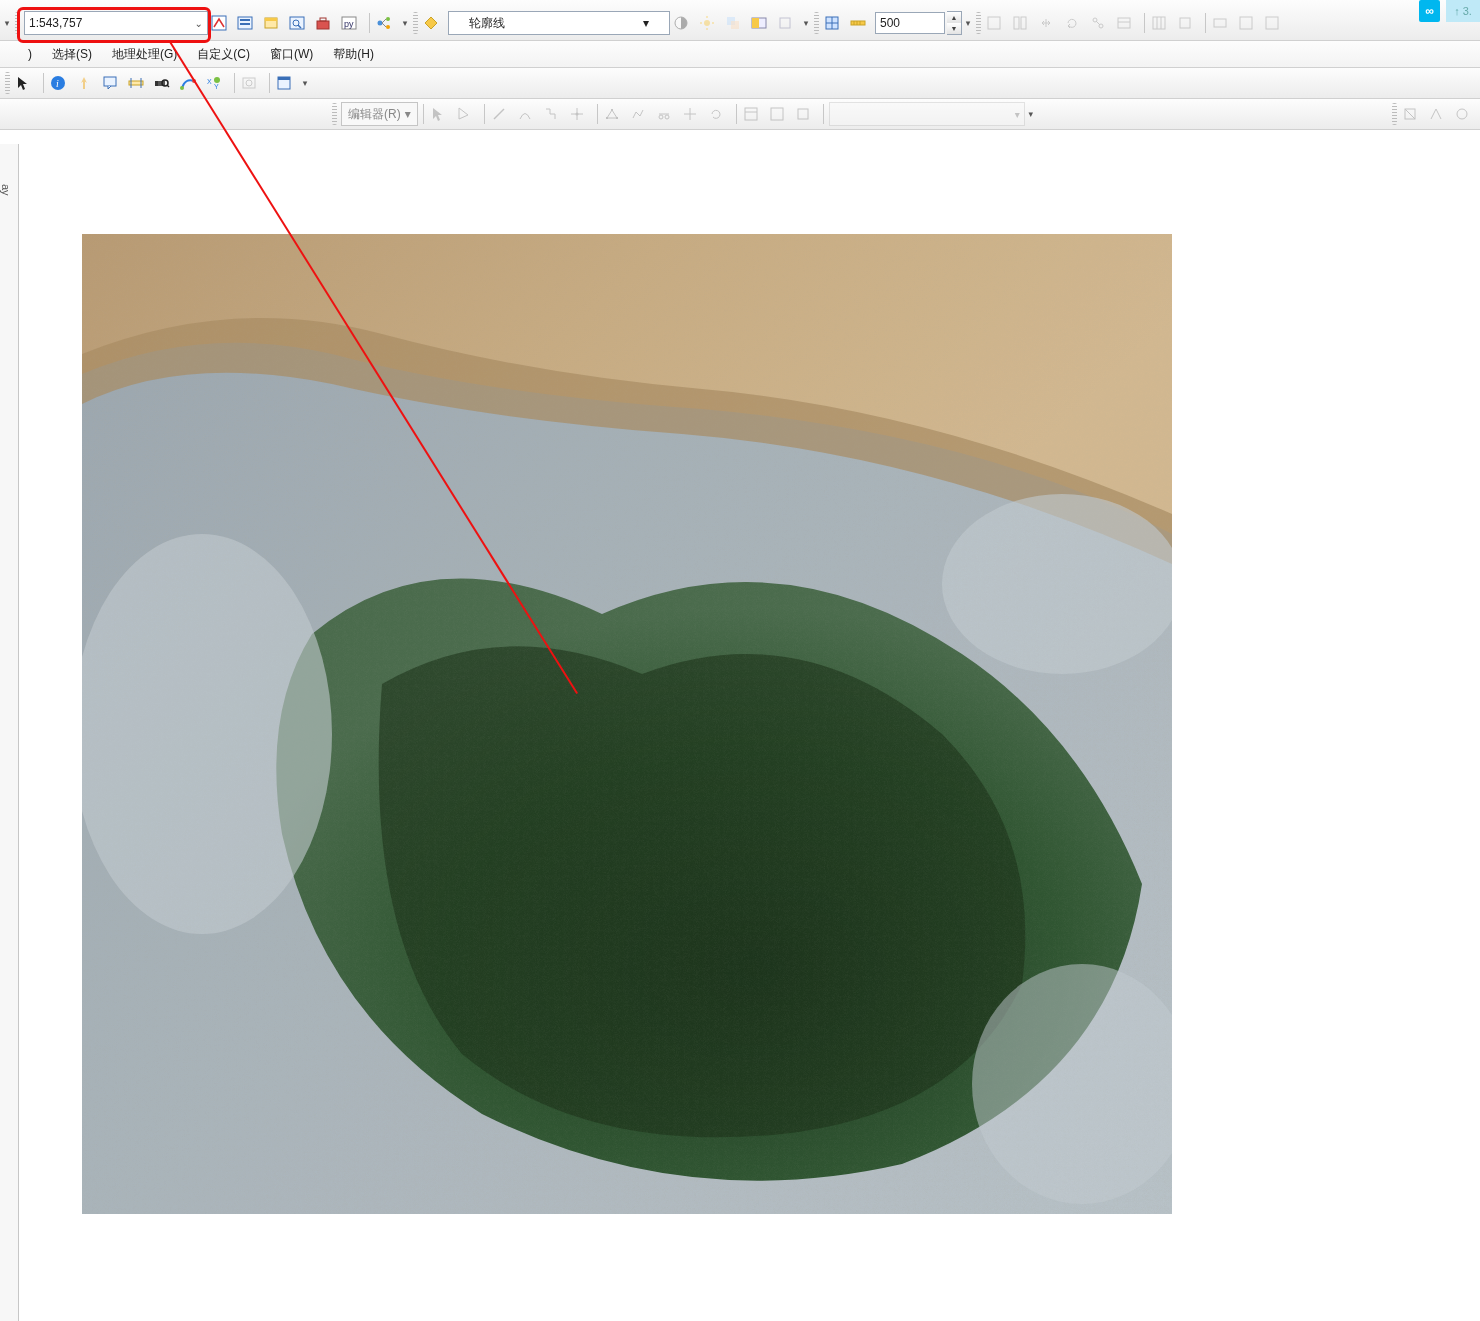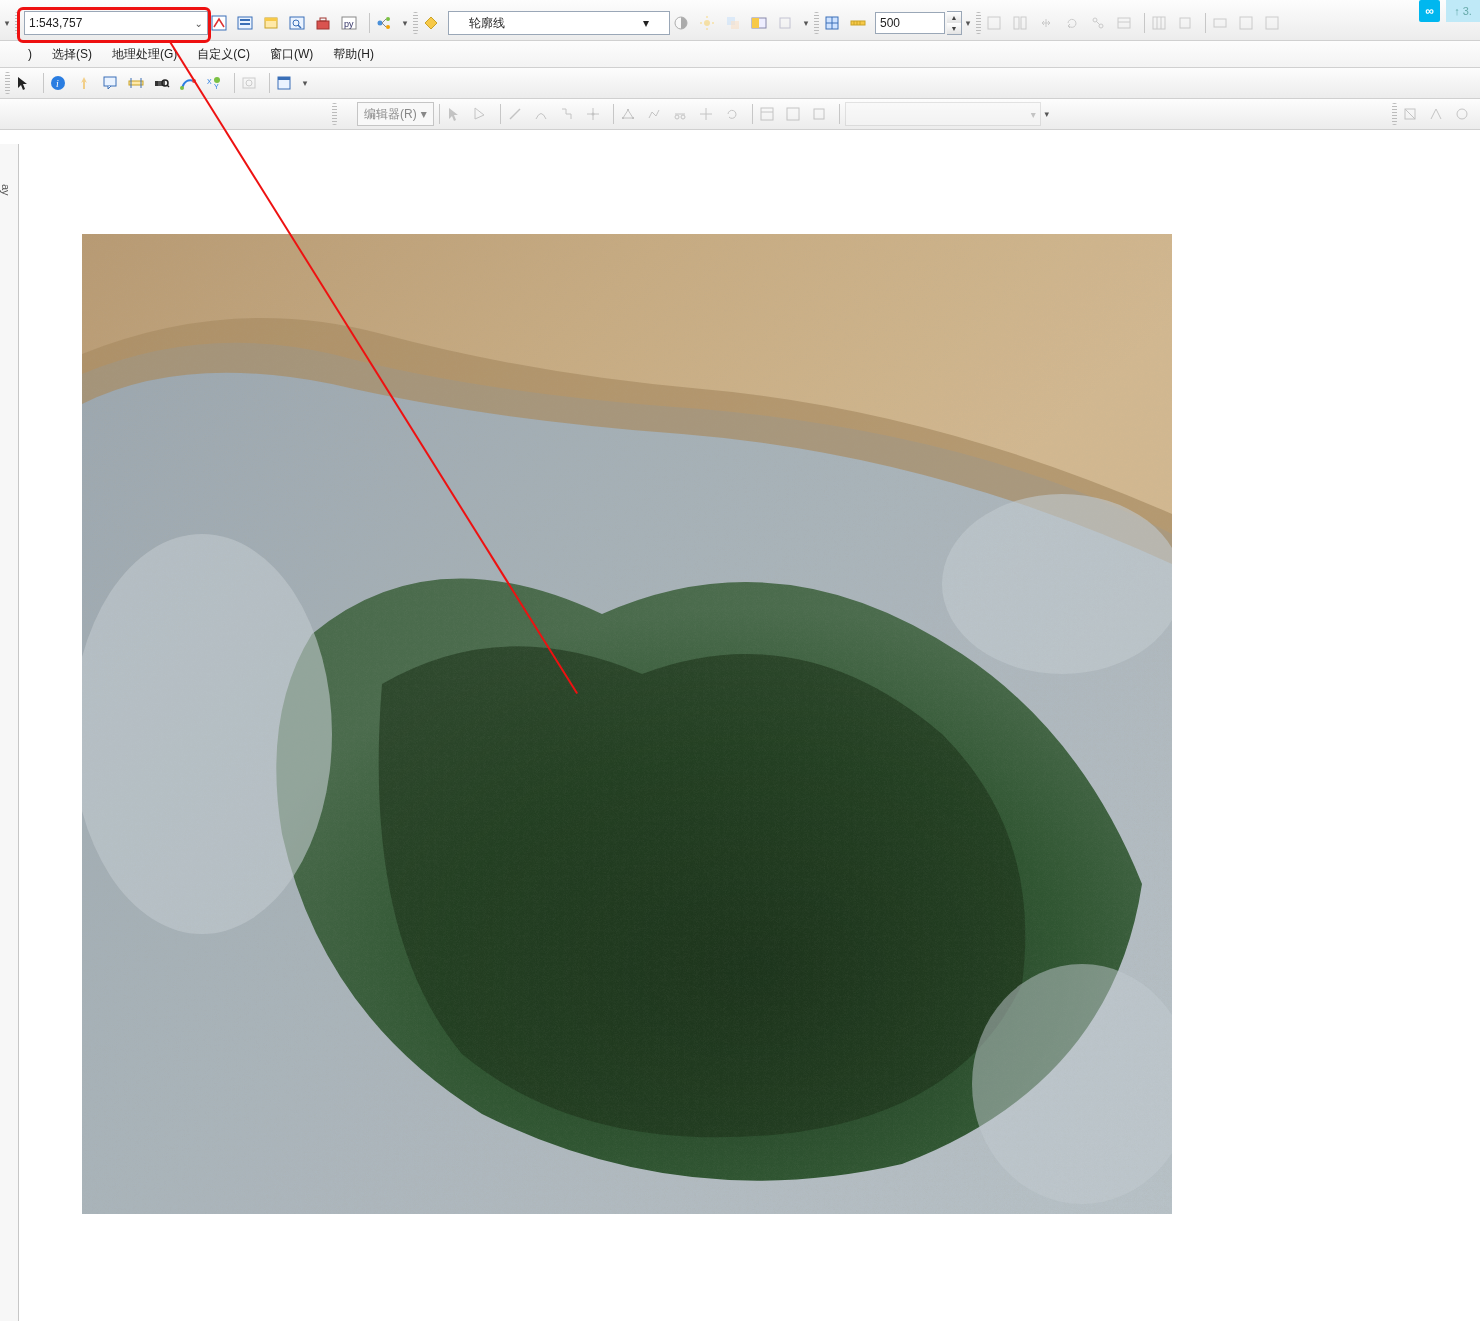--- a/index.html
+++ b/index.html
@@ -10,21 +10,21 @@
   .tb-sep{width:1px;height:20px;background:#c7c7c7;margin:0 3px;}
   .tb-drop{width:8px;height:22px;display:flex;align-items:center;justify-content:center;color:#555;font-size:9px;}
   .scale-combo{width:174px;height:22px;border:1px solid #9aa7b7;background:#fff;display:flex;align-items:center;padding:0 4px;justify-content:space-between;font-family:Tahoma,Arial;color:#222;}
   .scale-combo .caret{font-size:10px;color:#555;}
   .layer-combo{width:180px;height:22px;border:1px solid #9aa7b7;background:#fff;display:flex;align-items:center;padding:0 20px;justify-content:space-between;}
   .num-input{width:60px;height:20px;border:1px solid #9aa7b7;background:#fff;padding:0 4px;display:flex;align-items:center;}
   .spinner{width:14px;height:22px;display:flex;flex-direction:column;border:1px solid #9aa7b7;border-left:none;}
   .spinner div{flex:1;display:flex;align-items:center;justify-content:center;font-size:7px;color:#444;background:linear-gradient(#fff,#e3e3e3);}
   .menu-row{height:26px;display:flex;align-items:center;background:linear-gradient(#fdfdfd,#f3f3f3);border-bottom:1px solid #d0d0d0;padding-left:18px;gap:0;}
   .menu-item{padding:3px 10px;border-radius:2px;}
-  .editor-combo{height:22px;border:1px solid #c5c5c5;color:#888;padding:0 6px;display:flex;align-items:center;gap:4px;background:#f8f8f8;margin-left:16px;}
+  .editor-combo{height:22px;border:1px solid #c5c5c5;color:#888;padding:0 6px;display:flex;align-items:center;gap:4px;background:#f8f8f8;}
   .disabled{opacity:.45;}
   .icon-svg{width:16px;height:16px;display:block;}
   .workspace{position:absolute;left:0;right:0;top:144px;bottom:0;background:#fff;}
   .left-pane{position:absolute;left:0;top:0;bottom:0;width:18px;border-right:1px solid #c7c7c7;background:#f7f7f7;}
   .left-pane .tab{writing-mode:vertical-rl;font-size:11px;color:#555;padding-top:40px;text-align:center;}
   .map-canvas{position:absolute;left:22px;right:0;top:0;bottom:0;background:#fff;}
   .red-box{position:absolute;border:3px solid #e11;border-radius:6px;}
   .red-line{position:absolute;height:2px;background:#e11;transform-origin:0 0;}
   .logo-badge{position:absolute;top:0;right:4px;height:22px;display:flex;align-items:center;gap:2px;background:#00b7ef;color:#fff;padding:0 6px;border-radius:2px;font-weight:bold;font-family:Arial;}
   .logo-side{position:absolute;top:0;right:0;width:34px;height:22px;background:#bfe9f7;color:#6aa;display:flex;align-items:center;justify-content:center;font-size:11px;}

